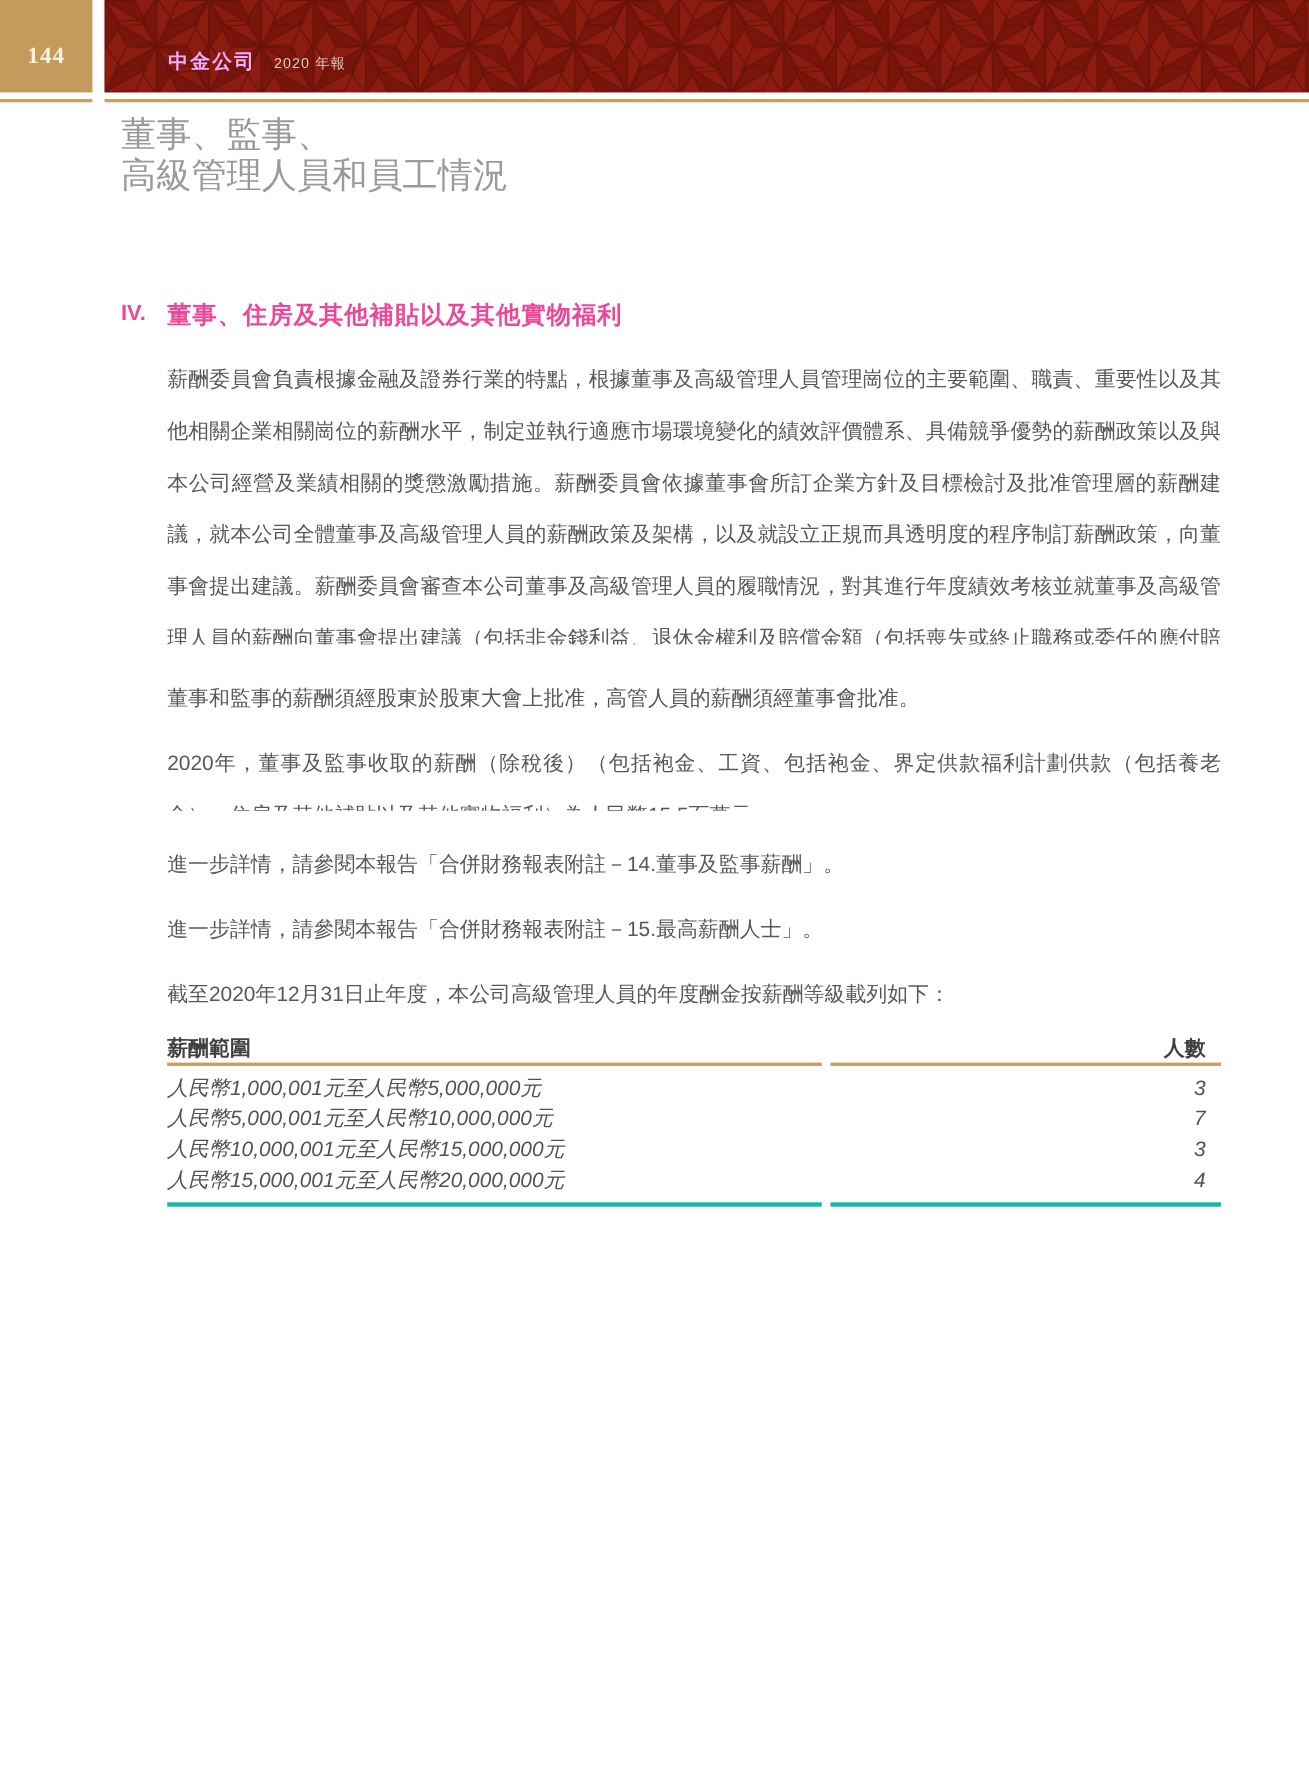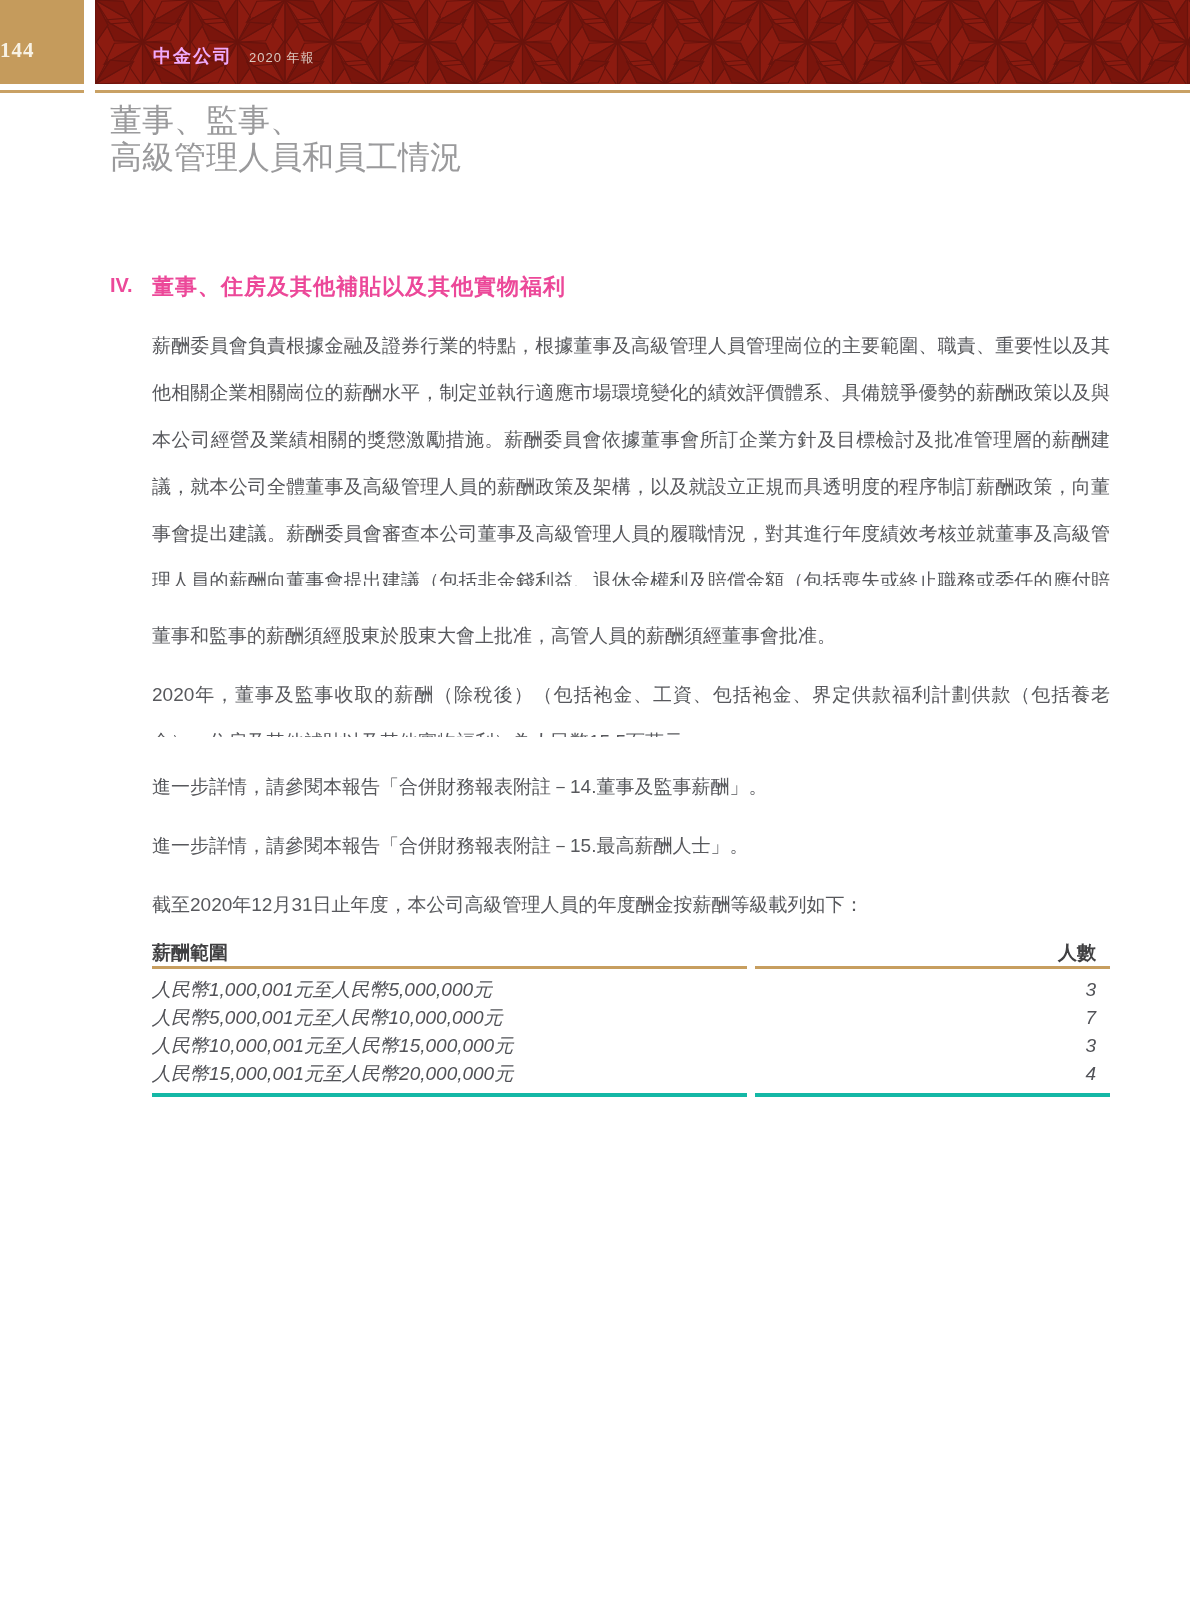--- a/index.html
+++ b/index.html
@@ -3,21 +3,21 @@
 <meta charset="utf-8">
 <style>
   html,body{margin:0;padding:0;background:#ffffff;}
   .page{
     position:relative; width:1190px; height:1615px; background:#ffffff;
     font-family:"Liberation Sans", sans-serif; overflow:hidden;
   }
   
   .pagenum-block{
     position:absolute; left:0; top:0; width:84px; height:84px;
-    background:#C59B5C; display:flex; align-items:flex-start;
+    background:#C59B5C; display:flex; justify-content:center; align-items:flex-start;
   }
   .pagenum-block span{
     margin-top:38px; color:#F8F2E4; font-family:"Liberation Serif", serif;
     font-size:21px; font-weight:bold; letter-spacing:1px;
   }
   .banner{
     position:absolute; left:95px; top:0; width:1095px; height:84px;
     background:#8C1B10; overflow:hidden;
   }
   .banner svg{position:absolute; left:0; top:0; display:block;}
@@ -25,21 +25,21 @@
     position:absolute; left:58px; top:44px; white-space:nowrap;
   }
   .banner-brand{color:#f0abfc; font-weight:bold; font-size:18px; letter-spacing:2px;}
   .banner-edition{color:#DCC9C0; font-size:13px; margin-left:16px; letter-spacing:1px;}
   .gold-rule{position:absolute; top:90px; height:3px; background:#C9A164;}
   .gold-rule.left{left:0; width:84px;}
   .gold-rule.right{left:95px; width:1095px;}
   
   .doc-title{
     position:absolute; left:110px; top:104px;
-    font-family:Liberation Mono, monospace; font-weight:normal;
+    font-family:Liberation Serif, serif; font-weight:normal;
     color:#9A9A9C; font-size:32px; line-height:37px; margin:0;
   }
   
   .content{position:absolute; left:110px; top:272px; width:1000px;}
   .sec-heading{
     display:flex; margin:0 0 20px 0; color:#ec4899; font-weight:bold;
   }
   .sec-heading .numeral{width:42px; font-size:20px; padding-top:2px;}
   .sec-heading .heading-text{font-size:22px; letter-spacing:1px;}
   .body-col{margin-left:42px; width:958px;}

